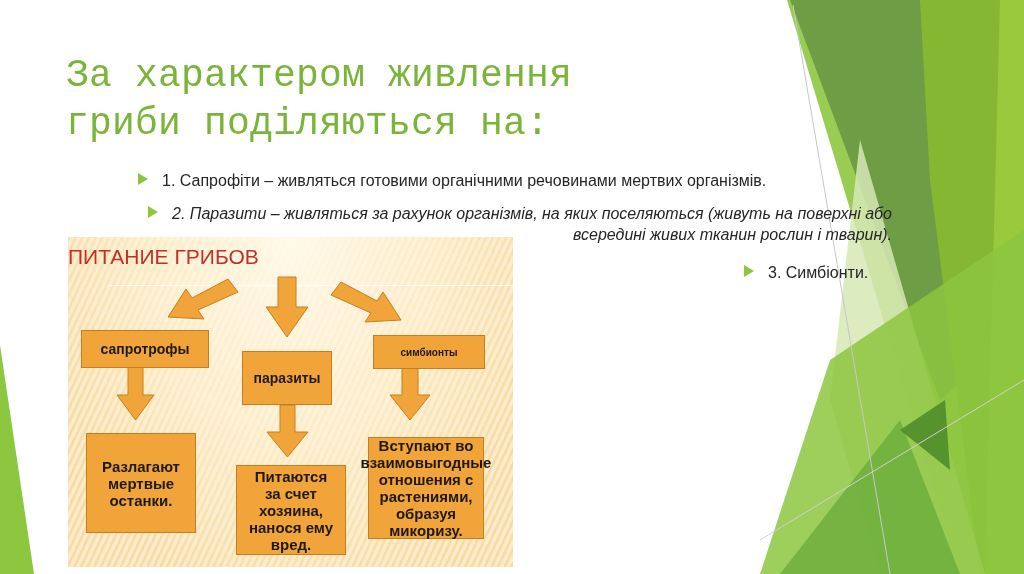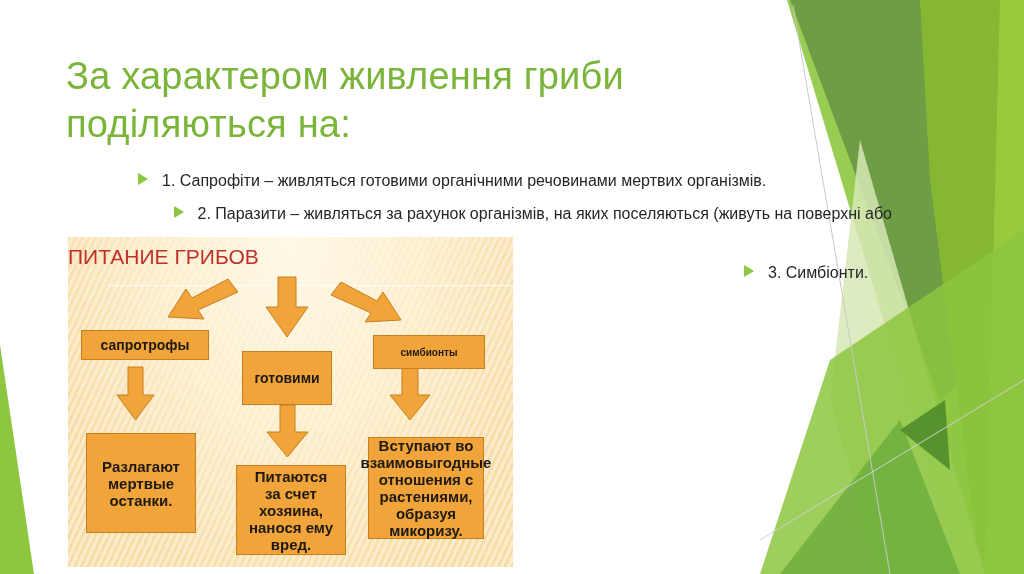--- a/index.html
+++ b/index.html
@@ -1,22 +1,22 @@
 <!DOCTYPE html>
 <html><head>
   <meta charset="utf-8">
   <style>
     html, body { margin: 0; padding: 0; }
     body { width: 1024px; height: 574px; position: relative; overflow: hidden; background: #ffffff; font-family: "Liberation Sans", sans-serif; }
     .deco { position: absolute; left: 0; top: 0; width: 1024px; height: 574px; }
-    .title { position: absolute; left: 66px; top: 52px; width: 640px; color: #7ab53a; font-family: Liberation Sans, sans-serif; font-size: 38px; line-height: 48px; letter-spacing: 0.2px; }
+    .title { position: absolute; left: 66px; top: 52px; width: 640px; color: #7ab53a; font-family: Liberation Mono, monospace; font-size: 38px; line-height: 48px; letter-spacing: 0.2px; }
     .bullet { position: absolute; font-size: 16px; color: #262626; line-height: 21px; }
     .bullet .tri { display: inline-block; width: 0; height: 0; border-top: 6px solid transparent; border-bottom: 6px solid transparent; border-left: 10px solid #8dc63f; margin-right: 14px; vertical-align: 1px; }
     .b1 { left: 138px; top: 170px; }
-    .b2 { left: 28px; top: 203px; width: 864px; text-align: right; }
+    .b2 { left: 28px; top: 203px; width: 864px; text-align: right; font-style: italic; }
     .b2 .first { display: block; }
     .b3 { left: 744px; top: 262px; }
     .diagram { position: absolute; left: 68px; top: 237px; width: 445px; height: 330px; background: repeating-linear-gradient(115deg, #f7dca2 0px, #f7dca2 2px, #fbeacb 3px, #fbeacb 6px); overflow: hidden; }
     .diagram .glow { position: absolute; left: 0; top: 0; right: 0; bottom: 0; background: radial-gradient(ellipse at 50% 0%, rgba(255,250,235,0.95) 0%, rgba(255,245,220,0.6) 45%, rgba(255,240,210,0) 80%); }
     .diagram .hline { position: absolute; left: 40px; right: 0; top: 48px; height: 1px; background: rgba(255,255,255,0.8); }
     .dtitle { position: absolute; left: 0; width: 100%; top: 8px; text-align: left; color: #c0302a; font-size: 21px; }
     .box { position: absolute; background: #f1a43a; border: 1px solid #c67f1e; box-sizing: border-box; display: flex; align-items: center; justify-content: center; text-align: center; font-weight: bold; color: #1e1a12; font-size: 15px; line-height: 17px; }
     .arrow { position: absolute; }
   </style>
 </head>
@@ -39,20 +39,21 @@
 </svg>
 
 <div class="title">За характером живлення гриби поділяються на:</div>
 
 <div class="bullet b1">
   <span class="tri"></span><span>1. Сапрофіти – живляться готовими органічними речовинами мертвих організмів.</span>
 </div>
 
 <div class="bullet b2">
   <span class="first"><span class="tri"></span><span>2. Паразити – живляться за рахунок організмів, на яких поселяються (живуть на поверхні або</span></span>
+  <span>всередині живих тканин рослин і тварин).</span>
 </div>
 
 <div class="bullet b3">
   <span class="tri"></span><span>3. Симбіонти.</span>
 </div>
 
 <div class="diagram">
   <div class="glow"></div>
   <div class="hline"></div>
   <div class="dtitle">ПИТАНИЕ ГРИБОВ</div>
@@ -67,20 +68,20 @@
       <polygon points="273,45 263,58 303,76 297,85 333,83 315,55 309,64"></polygon>
 
       <polygon points="60,130 75,130 75,158 86,158 67.5,183 49,158 60,158"></polygon>
 
       <polygon points="212,168 227,168 227,195 240,195 219.5,220 199,195 212,195"></polygon>
 
       <polygon points="334,130 350,130 350,158 362,158 342,183 322,158 334,158"></polygon>
     </g>
   </svg>
 
-  <div class="box" style="left:13px;top:93px;width:128px;height:30px;font-size:14px;text-align:right;">сапротрофы</div>
-  <div class="box" style="left:174px;top:114px;width:90px;height:54px;font-size:14px;">готовими</div>
+  <div class="box" style="left:13px;top:93px;width:128px;height:38px;font-size:14px;text-align:right;">сапротрофы</div>
+  <div class="box" style="left:174px;top:114px;width:90px;height:54px;font-size:14px;">паразиты</div>
   <div class="box" style="left:305px;top:98px;width:112px;height:34px;font-size:10px;">симбионты</div>
 
   <div class="box" style="left:168px;top:228px;width:110px;height:90px;padding:0 10px;">Питаются за счет хозяина, нанося ему вред.</div>
   <div class="box" style="left:18px;top:196px;width:110px;height:100px;padding:0 8px;">Разлагают мертвые останки.</div>
   <div class="box" style="left:300px;top:200px;width:116px;height:102px;padding:0 4px;">Вступают во взаимовыгодные отношения с растениями, образуя микоризу.</div>
 </div>
 
 </body></html>

